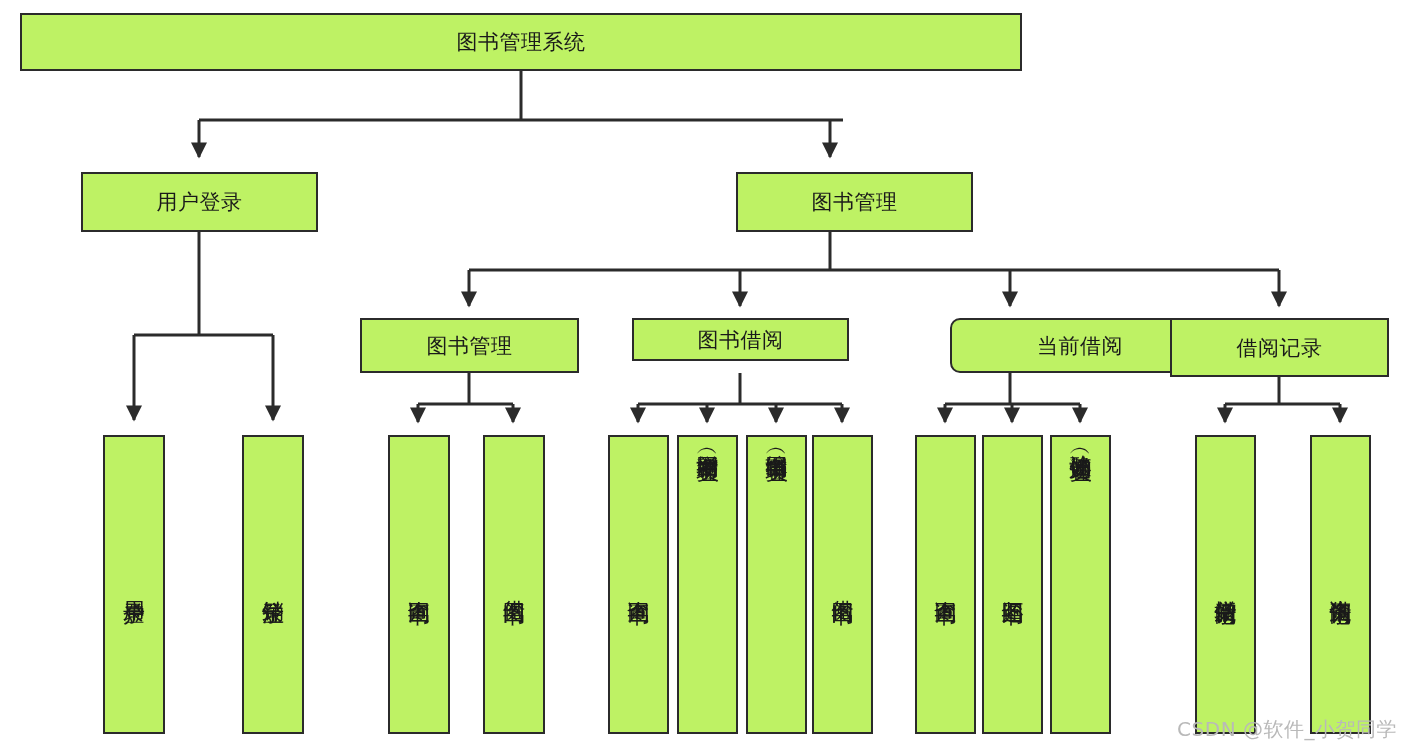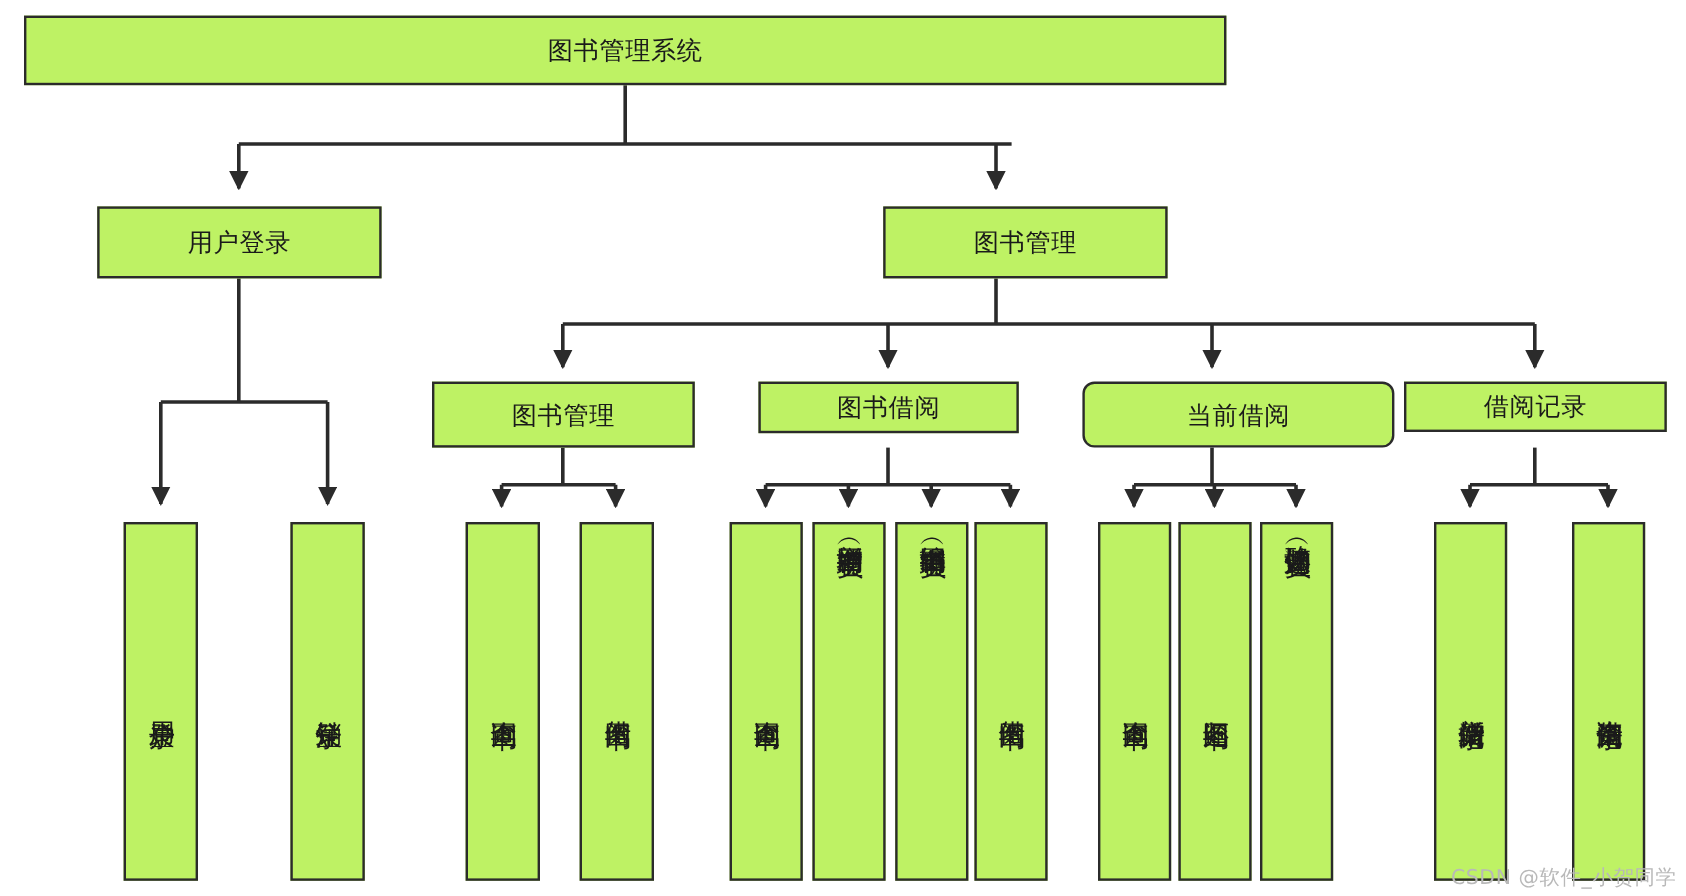--- a/index.html
+++ b/index.html
@@ -55,21 +55,21 @@
     white-space: nowrap;
     display: block;
   }
   .node.leaf.center-v {
     align-items: center;
   }
   .watermark {
     position: absolute;
     right: 8px;
     bottom: 4px;
-    font-size: 17px;
+    font-size: 20px;
     color: #b9b9b9;
     letter-spacing: 0.5px;
     white-space: nowrap;
   }
 </style>
 </head>
 <body>
 
 <div id="diagram-root">
 
@@ -133,24 +133,24 @@
   <div class="node horiz" style="left:712px; top:172px; width:237px; height:60px;margin-left:24px;">
     <span>图书管理</span>
   </div>
 
   <div class="node horiz" style="left:360px; top:318px; width:219px; height:55px;">
     <span>图书管理</span>
   </div>
   <div class="node horiz" style="left:632px; top:318px; width:217px; height:43px;">
     <span>图书借阅</span>
   </div>
-  <div class="node horiz" style="left:902px; top:318px; width:260px; height:55px;border-radius:10px;">
+  <div class="node horiz" style="left:950px; top:318px; width:260px; height:55px;border-radius:10px;">
     <span>当前借阅</span>
   </div>
-  <div class="node horiz" style="left:1170px; top:318px; width:219px; height:42px;">
+  <div class="node horiz" style="left:1170px; top:318px; width:219px; height:59px;">
     <span>借阅记录</span>
   </div>
 
   <div class="node leaf center-v" style="left:103px; top:435px; width:62px; height:299px;">
     <span class="vtext">用户登录</span>
   </div>
   <div class="node leaf center-v" style="left:242px; top:435px; width:62px; height:299px;">
     <span class="vtext">注销登录</span>
   </div>
 

